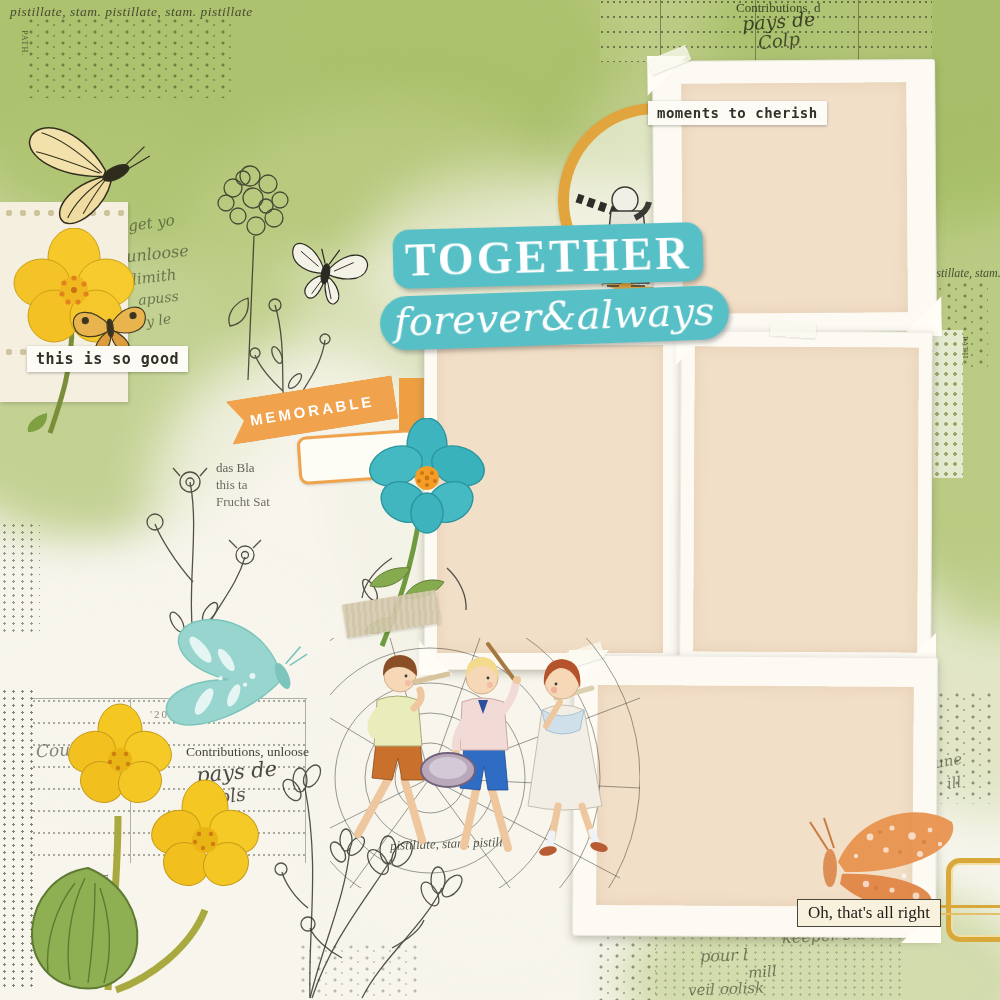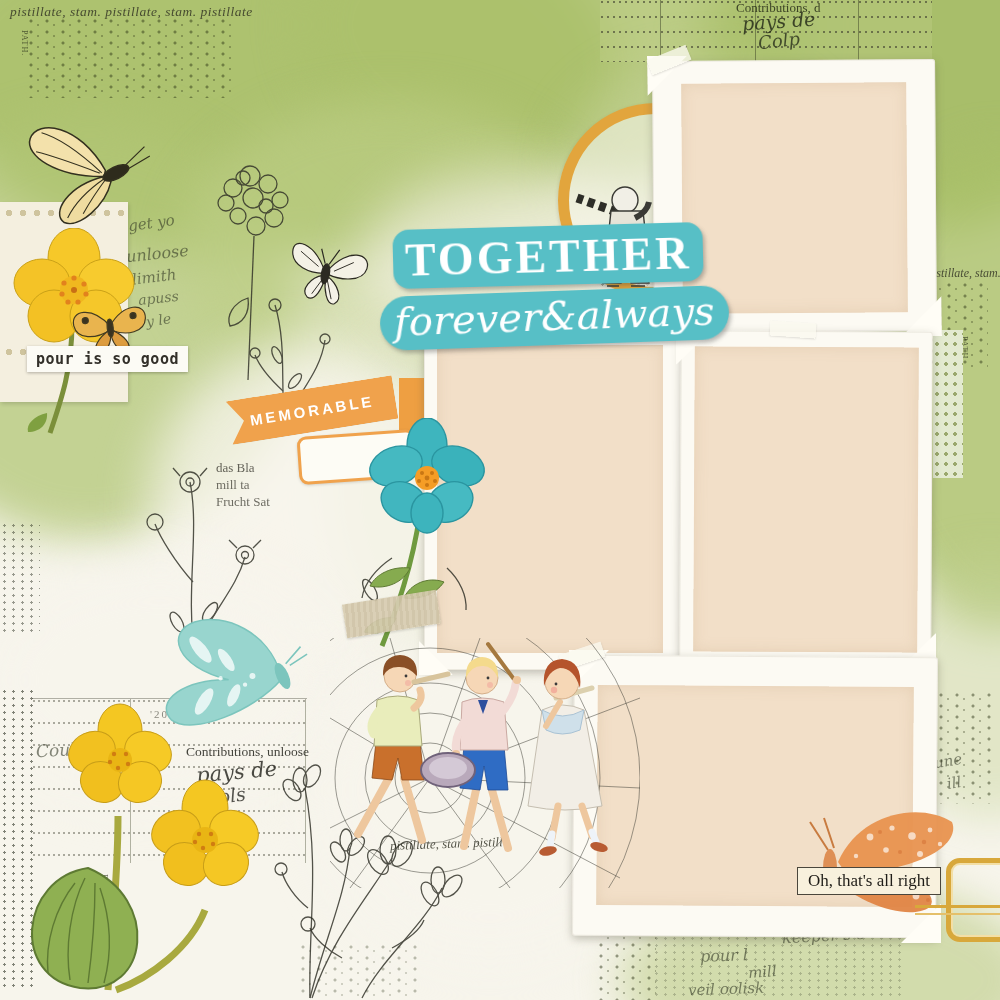--- a/index.html
+++ b/index.html
@@ -107,21 +107,21 @@
   </div>
 
   <span class="it" style="left:10px;top:4px;font-size:13.5px;letter-spacing:.5px">pistillate, stam. pistillate, stam. pistillate</span>
   <span class="it" style="left:736px;top:0;font-size:13px;font-style:normal;color:rgba(40,45,25,.85)">Contributions, d</span>
   <span class="script" style="left:742px;top:10px;font-size:19px;transform:rotate(-4deg);color:rgba(30,35,20,.8)">pays de</span>
   <span class="script" style="left:758px;top:30px;font-size:18px;transform:rotate(-6deg);color:rgba(30,35,20,.75)">Colp</span>
   <span class="it" style="left:927px;top:266px;font-size:12px">pistillate, stam.</span>
   <span class="it" style="left:390px;top:836px;font-size:13px;transform:rotate(-2deg);z-index:4">pistillate, stam. pistill</span>
 
   <span class="it" style="left:216px;top:460px;font-size:13px;font-style:normal;color:rgba(50,48,40,.75)">das Bla</span>
-  <span class="it" style="left:216px;top:477px;font-size:13px;font-style:normal;color:rgba(50,48,40,.7)">mill ta</span>
+  <span class="it" style="left:216px;top:477px;font-size:13px;font-style:normal;color:rgba(50,48,40,.7)">this ta</span>
   <span class="it" style="left:216px;top:494px;font-size:13px;font-style:normal;color:rgba(50,48,40,.7)">Frucht Sat</span>
 
   <span class="script" style="left:128px;top:214px;font-size:15px;transform:rotate(-8deg)">get yo</span>
   <span class="script" style="left:126px;top:244px;font-size:16px;transform:rotate(-6deg)">unloose</span>
   <span class="script" style="left:132px;top:268px;font-size:15px;transform:rotate(-7deg)">limith</span>
   <span class="script" style="left:138px;top:290px;font-size:14px;transform:rotate(-6deg)">apuss</span>
   <span class="script" style="left:146px;top:312px;font-size:14px;transform:rotate(-8deg)">y le</span>
 
   <span class="script" style="left:36px;top:740px;font-size:17px;transform:rotate(-3deg)">Coulx</span>
   <span class="it" style="left:186px;top:744px;font-size:13.5px;font-style:normal;color:rgba(35,35,28,.85)">Contributions, unloose</span>
@@ -336,21 +336,22 @@
         <path d="M46,30 C62,8 84,10 82,26 C80,40 62,42 46,34 Z" fill="#e9b44e"></path>
         <path d="M45,34 C34,40 24,52 32,56 C40,58 46,46 46,36 Z" fill="#dd9c3e"></path>
         <path d="M47,34 C58,40 68,52 60,56 C52,58 46,46 46,36 Z" fill="#dd9c3e"></path>
         <ellipse cx="46" cy="32" rx="3" ry="9" fill="#3a3320"></ellipse>
         <circle cx="22" cy="22" r="3" fill="#3a3320"></circle>
           <circle cx="70" cy="22" r="3" fill="#3a3320"></circle>
       </g>
     </svg>
   </div>
 
-  <span class="strip" style="left:27px;top:346px;font-size:15px">pour is so good</span>
+  <span class="strip" style="left:27px;top:346px;font-size:15px">this is so good</span>
+  <span class="strip" style="left:648px;top:101px">moments to cherish</span>
   <div id="banner">
       <span>MEMORABLE</span>
     </div>
   <div id="tag"></div>
 
   <div class="sticker" id="title-word"><span>TOGETHER</span></div>
   <div class="sticker" id="title-script"><span>forever&amp;always</span></div>
 
   <div style="position:absolute;left:352px;top:418px;z-index:6">
     <svg width="135" height="235" viewBox="0 0 135 235">
@@ -535,17 +536,17 @@
       <g fill="rgba(210,110,50,.5)">
         <circle cx="80" cy="40" r="2"></circle>
           <circle cx="124" cy="50" r="2.2"></circle>
           <circle cx="100" cy="60" r="2"></circle>
         <circle cx="76" cy="96" r="2.2"></circle>
           <circle cx="128" cy="108" r="2"></circle>
       </g>
     </svg>
   </div>
 
-  <span class="serifstrip" style="left:797px;top:867px">Oh, that's all right</span>
+  <span class="serifstrip" style="left:797px;top:899px">Oh, that's all right</span>
   <div id="gold-ticket"></div>
   <div id="gold-stripes"></div>
 
 </div>
 
 </body></html>

